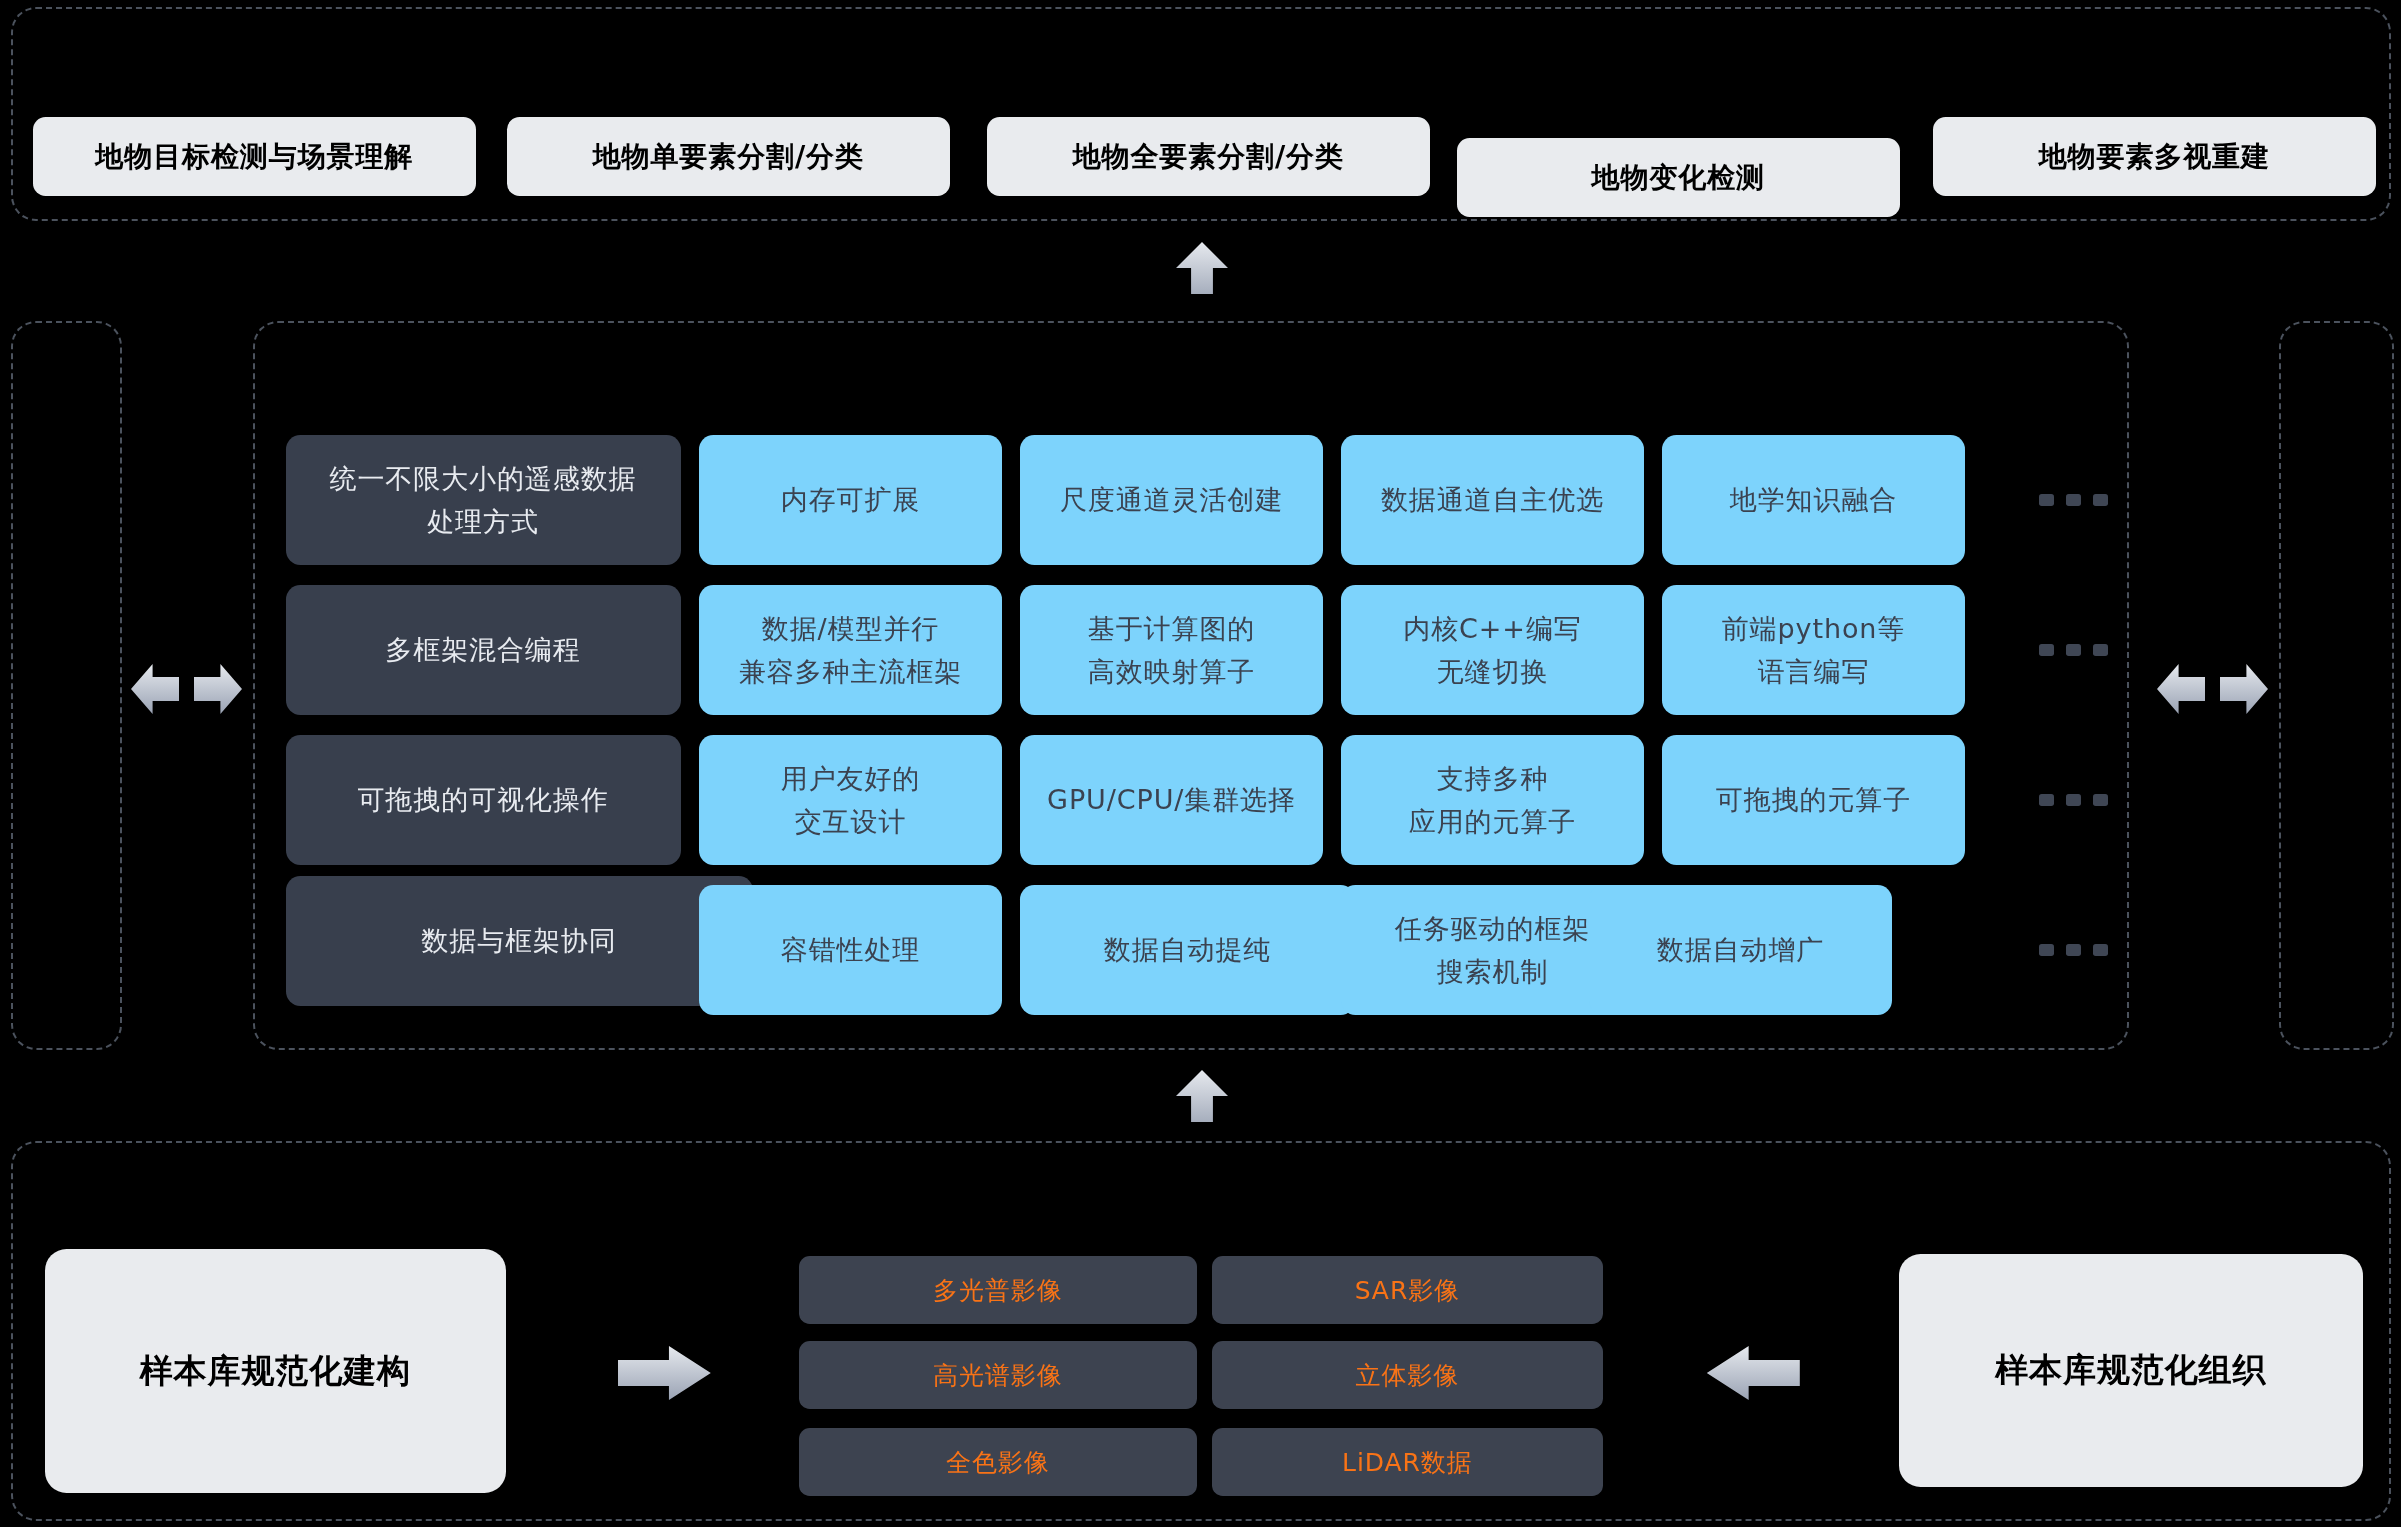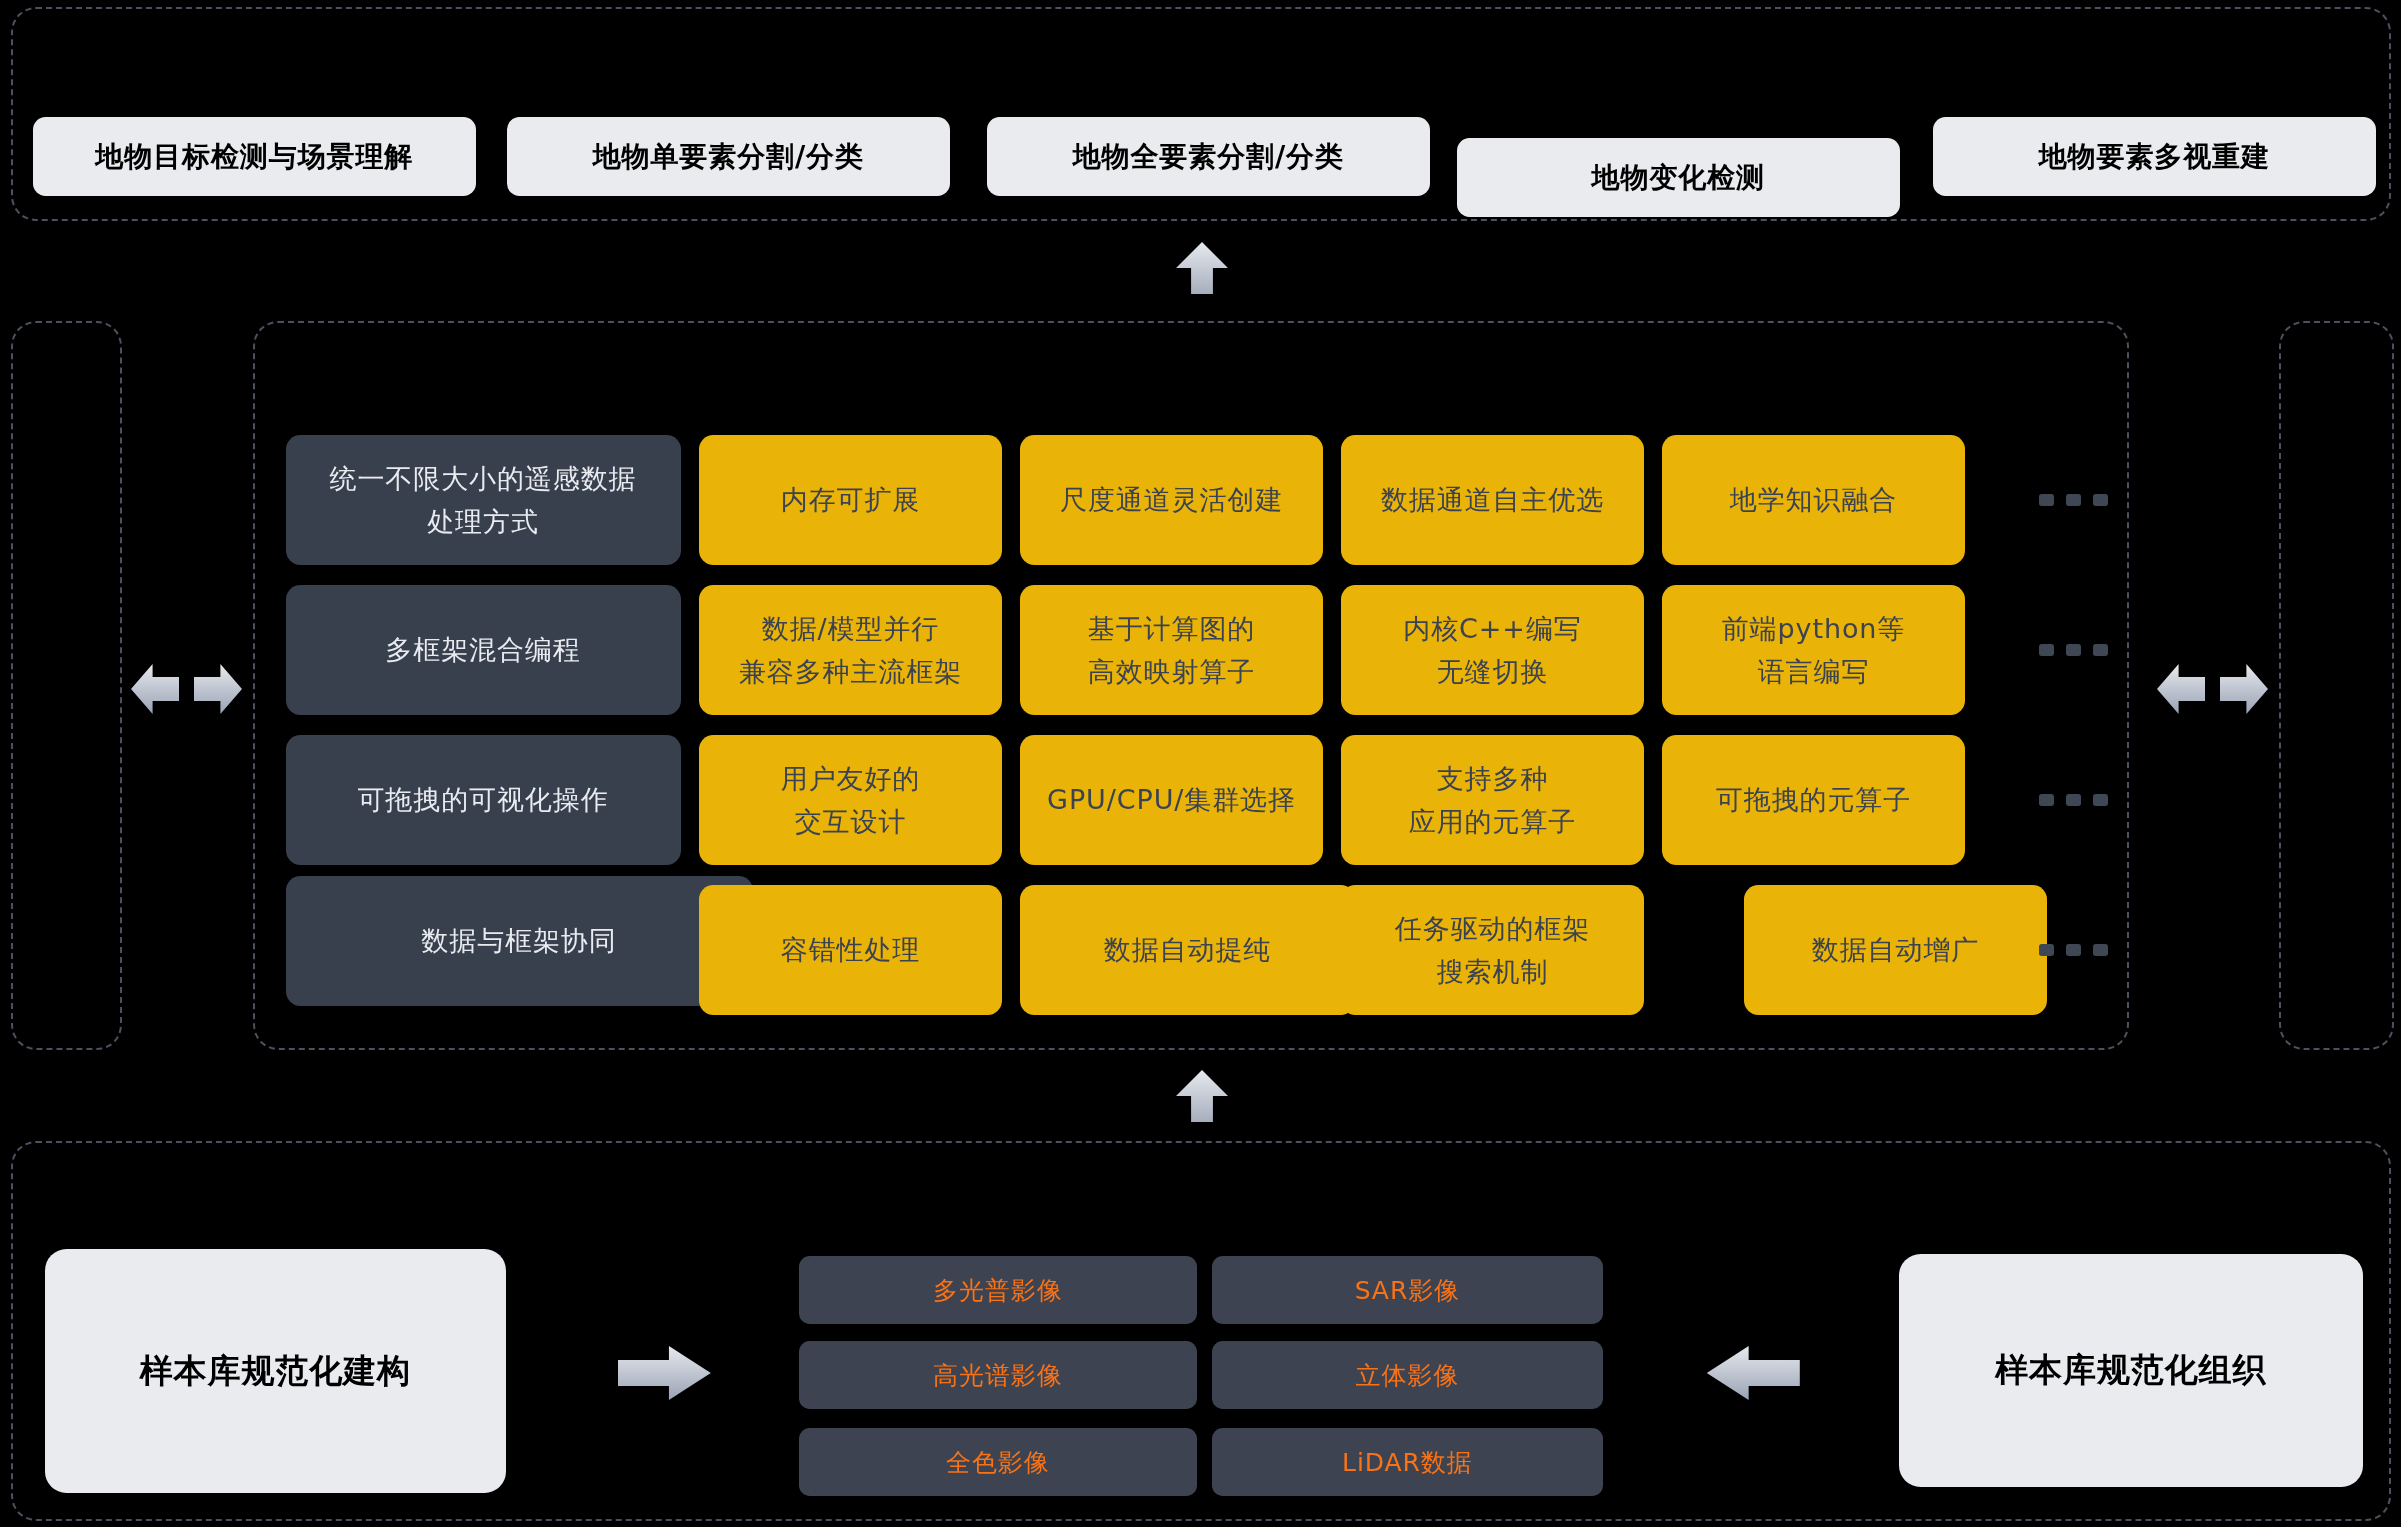--- a/index.html
+++ b/index.html
@@ -15,21 +15,21 @@
     color:#000000;font-weight:bold;font-size:28px;letter-spacing:0.9px;
   }
   .wbox.big{border-radius:21.5px;font-size:33px;}
   
   .cell{
     position:absolute;border-radius:14.4px;
     display:flex;align-items:center;justify-content:center;text-align:center;
     font-size:27px;line-height:1.6;white-space:pre-line;letter-spacing:0.9px;
   }
   .cell.dark{background:#383f4d;color:#e8ebf0;}
-  .cell.light{background:#eab308;color:#3b4250;}
+  .cell.light{background:#7dd3fc;color:#3b4250;}
   .smalldark{
     position:absolute;background:#3d4350;border-radius:10.8px;
     display:flex;align-items:center;justify-content:center;text-align:center;
     color:#f97316;font-size:25px;letter-spacing:0.9px;
   }
   
   .dots{position:absolute;display:flex;gap:11.7px;align-items:center;}
   .dot{width:15.3px;height:11.7px;border-radius:2.7px;background:#3f4654;}
   
   .arrow{position:absolute;}
@@ -111,21 +111,21 @@
     <div class="dots" style="left:1784px;top:471px;">
       <div class="dot"></div>
       <div class="dot"></div>
       <div class="dot"></div>
     </div>
 
     <div class="cell light" style="left:444px;top:562px;width:303px;height:130px;">容错性处理</div>
     <div class="cell light" style="left:765px;top:562px;width:335px;height:130px;">数据自动提纯</div>
     <div class="cell light" style="left:1086px;top:562px;width:303px;height:130px;">任务驱动的框架
 搜索机制</div>
-    <div class="cell light" style="left:1489px;top:562px;width:303px;height:130px;">数据自动增广</div>
+    <div class="cell light" style="left:1334px;top:562px;width:303px;height:130px;">数据自动增广</div>
     <div class="dots" style="left:1784px;top:621px;">
       <div class="dot"></div>
       <div class="dot"></div>
       <div class="dot"></div>
     </div>
   </div>
 
   <div class="arrow arrow-lt side" style="left:2157px;top:664px;"></div>
   <div class="arrow arrow-rt side" style="left:2220px;top:664px;"></div>
 

